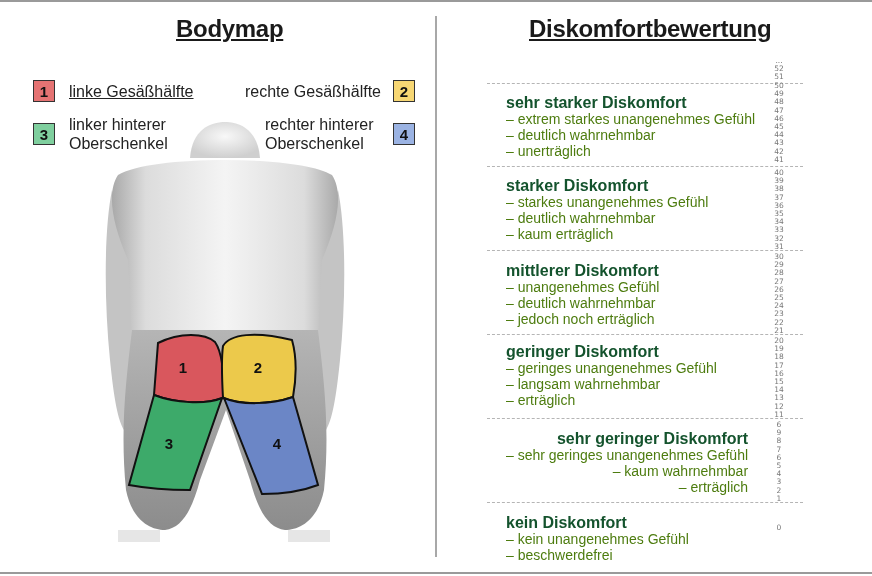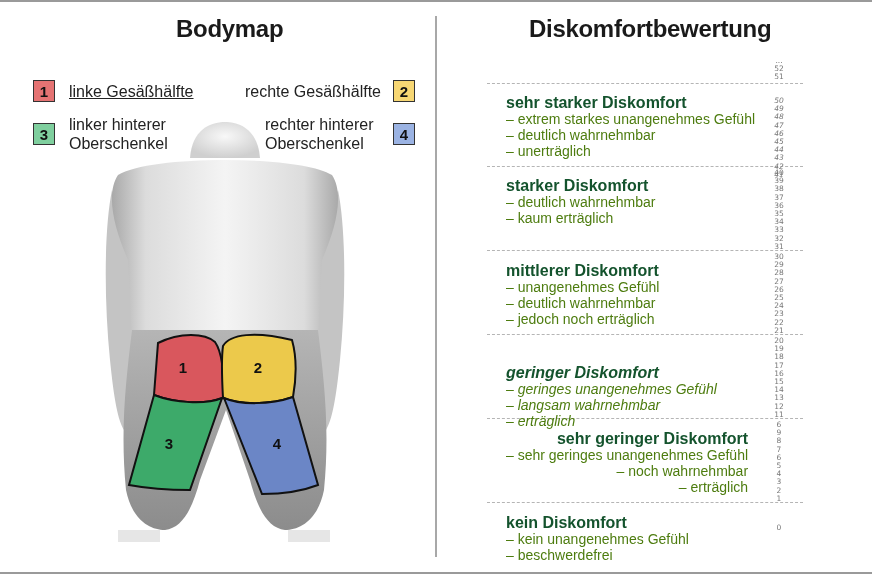--- a/index.html
+++ b/index.html
@@ -2,21 +2,21 @@
 <html><head>
 <meta charset="utf-8">
 <style>
   html, body { margin:0; padding:0; }
   body { width:872px; height:576px; background:#fff; position:relative; overflow:hidden;
          font-family:"Liberation Sans", "DejaVu Sans", sans-serif; color:#1a1a1a; }
   .frame-top { position:absolute; left:0; top:0; width:872px; height:2px; background:#9a9a9a; }
   .frame-bottom { position:absolute; left:0; top:572px; width:872px; height:2px; background:#9a9a9a; }
   .divider { position:absolute; left:435px; top:16px; width:2px; height:541px; background:#a8a8a8; }
 
-  .title { position:absolute; font-weight:bold; font-size:24px; letter-spacing:-0.3px; }
+  .title { position:absolute; font-weight:bold; font-size:24px; letter-spacing:-0.3px;text-decoration:underline; }
   .title-left { left:176px; top:15px; }
   .title-right { left:529px; top:15px; }
 
   .legend-box { position:absolute; width:22px; height:22px; border:1px solid #333; box-sizing:border-box;
                 font-weight:bold; font-size:15px; text-align:center; line-height:22px; color:#111; }
   .legend-label { position:absolute; font-size:16px; line-height:19px; color:#222; }
 
   .bodymap { position:absolute; left:100px; top:120px; width:250px; height:450px; }
   .zone-num { font-family:"Liberation Sans", sans-serif; font-weight:bold; font-size:15px; fill:#111; }
 
@@ -117,35 +117,36 @@
 <div class="scale-sep" style="top:334px;"></div>
 <div class="scale-sep" style="top:418px;"></div>
 <div class="scale-sep" style="top:502px;"></div>
 
 <div class="level" style="top:94px;">
   <div class="level-title">sehr starker Diskomfort</div>
   <div class="level-line">– extrem starkes unangenehmes Gefühl</div>
   <div class="level-line">– deutlich wahrnehmbar</div>
   <div class="level-line">– unerträglich</div>
 </div>
-<div class="num-col" style="top:97px;font-style:italic;">
+<div class="num-col" style="top:82px;">
   <div>50</div>
     <div>49</div>
   <div>48</div>
     <div>47</div>
   <div>46</div>
     <div>45</div>
   <div>44</div>
     <div>43</div>
   <div>42</div>
     <div>41</div>
 </div>
 
 <div class="level" style="top:177px;">
   <div class="level-title">starker Diskomfort</div>
+  <div class="level-line">– starkes unangenehmes Gefühl</div>
   <div class="level-line">– deutlich wahrnehmbar</div>
   <div class="level-line">– kaum erträglich</div>
 </div>
 <div class="num-col" style="top:169px;">
   <div>40</div>
     <div>39</div>
   <div>38</div>
     <div>37</div>
   <div>36</div>
     <div>35</div>
@@ -167,21 +168,21 @@
   <div>28</div>
     <div>27</div>
   <div>26</div>
     <div>25</div>
   <div>24</div>
     <div>23</div>
   <div>22</div>
     <div>21</div>
 </div>
 
-<div class="level" style="top:364px;font-style:italic;">
+<div class="level" style="top:343px;">
   <div class="level-title">geringer Diskomfort</div>
   <div class="level-line">– geringes unangenehmes Gefühl</div>
   <div class="level-line">– langsam wahrnehmbar</div>
   <div class="level-line">– erträglich</div>
 </div>
 <div class="num-col" style="top:337px;">
   <div>20</div>
     <div>19</div>
   <div>18</div>
     <div>17</div>
@@ -189,21 +190,21 @@
     <div>15</div>
   <div>14</div>
     <div>13</div>
   <div>12</div>
     <div>11</div>
 </div>
 
 <div class="level" style="top:430px;text-align:right;">
   <div class="level-title">sehr geringer Diskomfort</div>
   <div class="level-line">– sehr geringes unangenehmes Gefühl</div>
-  <div class="level-line">– noch wahrnehmbar</div>
+  <div class="level-line">– kaum wahrnehmbar</div>
   <div class="level-line">– erträglich</div>
 </div>
 <div class="num-col" style="top:421px;">
   <div>6</div>
     <div>9</div>
   <div>8</div>
     <div>7</div>
   <div>6</div>
     <div>5</div>
   <div>4</div>

